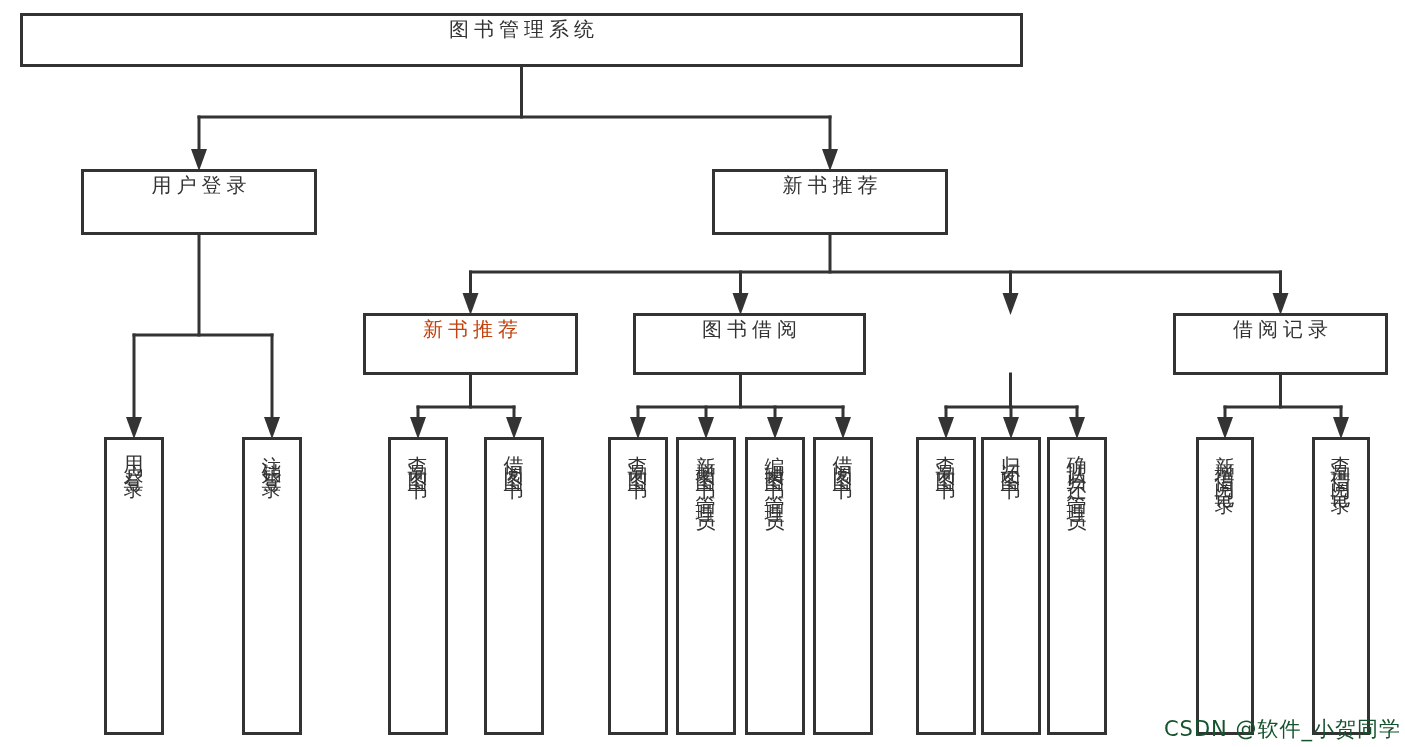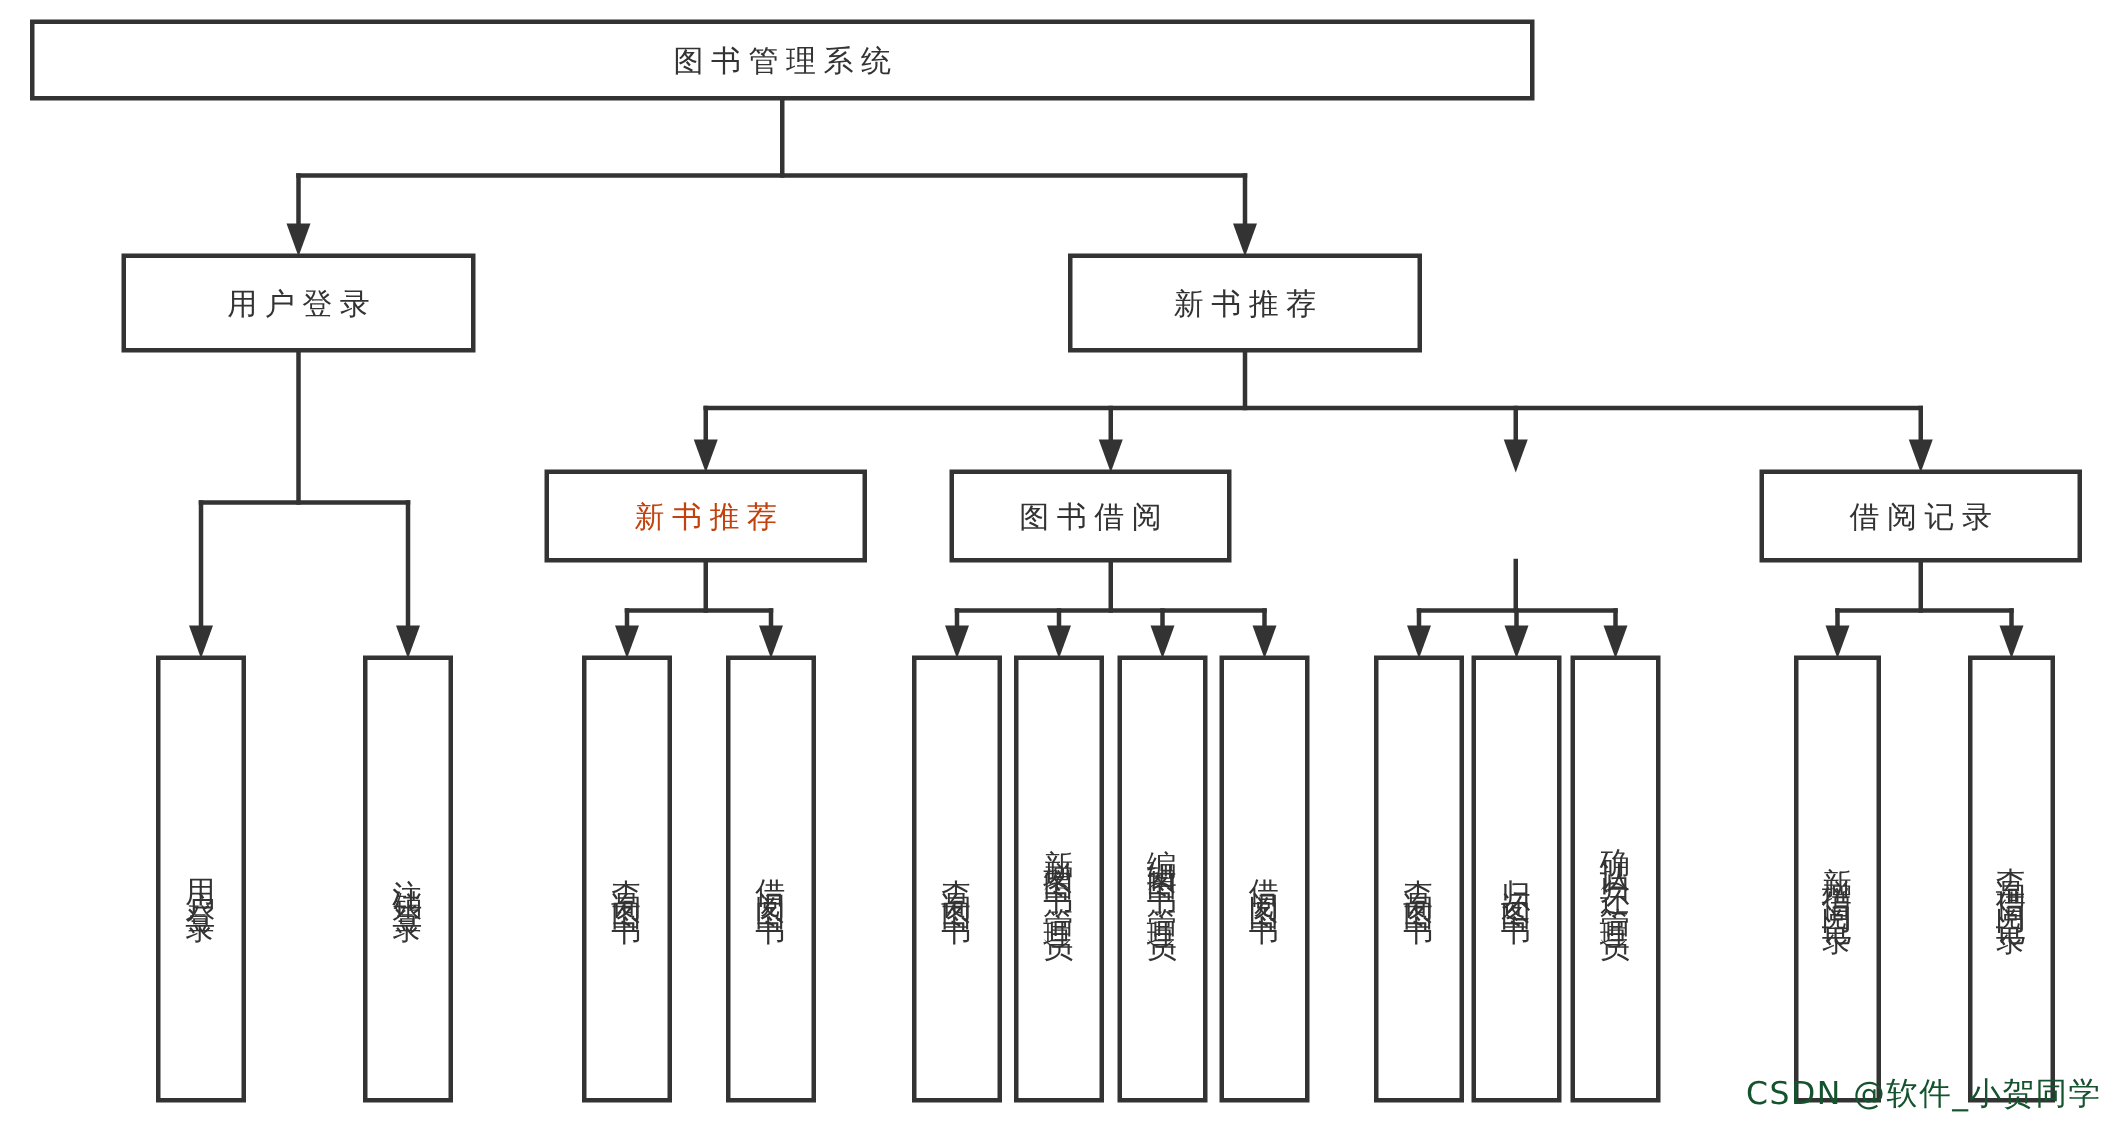--- a/index.html
+++ b/index.html
@@ -15,21 +15,20 @@
     background: #ffffff;
     overflow: hidden;
   }
   .node {
     position: absolute;
     box-sizing: border-box;
     background: #ffffff;
     border: 3px solid #ef4444;
     color: #333333;
     display: flex;
-    align-items: center;
     justify-content: center;
     z-index: 1;
   }
   .node.h span {
     font-size: 20px;
     letter-spacing: 5px;
     white-space: nowrap;
     text-indent: 5px; 
   }
   .node.v span {
@@ -123,21 +122,21 @@
     </div>
     <div class="node h" style="left: 81px; top: 169px; width: 236px; height: 66px; border-color: rgb(51, 51, 51); background: rgb(255, 255, 255); color: rgb(51, 51, 51);">
       <span>用户登录</span>
     </div>
     <div class="node h" style="left: 712px; top: 169px; width: 236px; height: 66px; border-color: rgb(51, 51, 51); background: rgb(255, 255, 255); color: rgb(51, 51, 51);">
       <span>新书推荐</span>
     </div>
     <div class="node h" style="left: 363px; top: 313px; width: 215px; height: 62px; border-color: rgb(51, 51, 51); background: rgb(255, 255, 255); color: #c2410c;">
       <span>新书推荐</span>
     </div>
-    <div class="node h" style="left: 633px; top: 313px; width: 188px; height: 62px; border-color: rgb(51, 51, 51); background: rgb(255, 255, 255); color: rgb(51, 51, 51);">
+    <div class="node h" style="left: 633px; top: 313px; width: 233px; height: 62px; border-color: rgb(51, 51, 51); background: rgb(255, 255, 255); color: rgb(51, 51, 51);">
       <span>图书借阅</span>
     </div>
     <div class="node h" style="left: 1173px; top: 313px; width: 215px; height: 62px; border-color: rgb(51, 51, 51); background: rgb(255, 255, 255); color: rgb(51, 51, 51);">
       <span>借阅记录</span>
     </div>
     <div class="node v" style="left: 104px; top: 437px; width: 60px; height: 298px; border-color: rgb(51, 51, 51); background: rgb(255, 255, 255); color: rgb(51, 51, 51);">
       <span>用户登录</span>
     </div>
     <div class="node v" style="left: 242px; top: 437px; width: 60px; height: 298px; border-color: rgb(51, 51, 51); background: rgb(255, 255, 255); color: rgb(51, 51, 51);">
       <span>注销登录</span>

